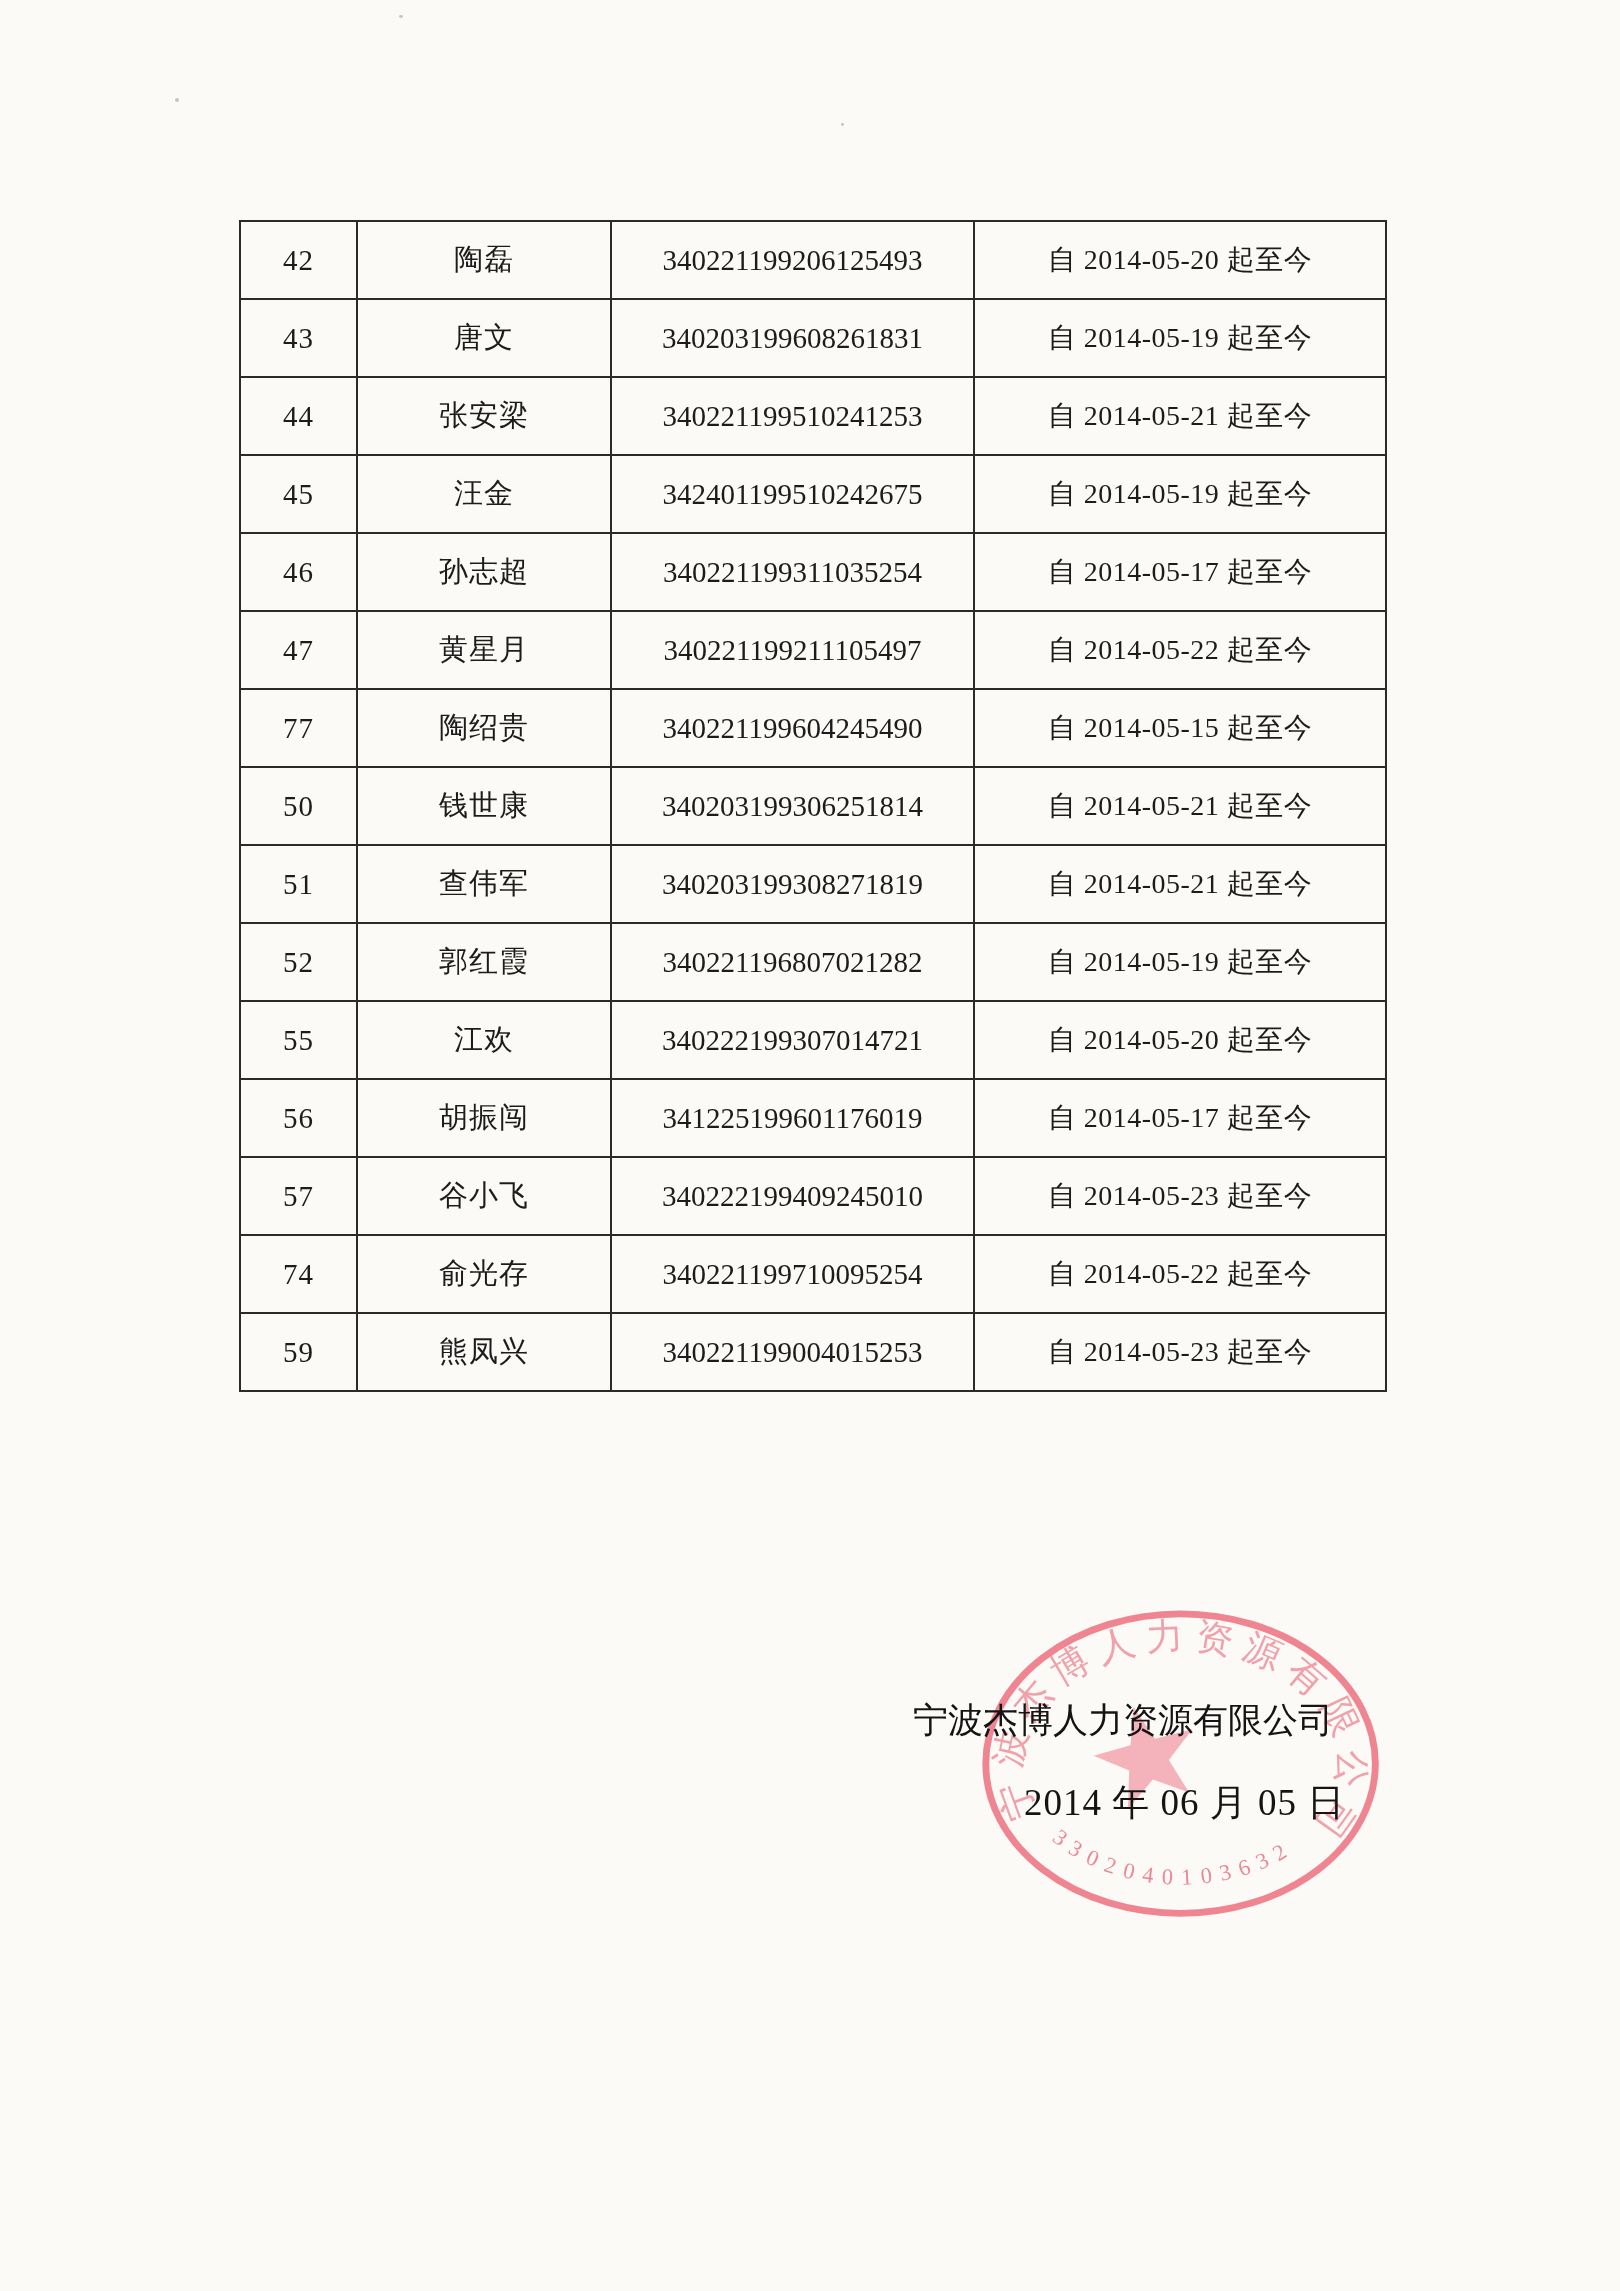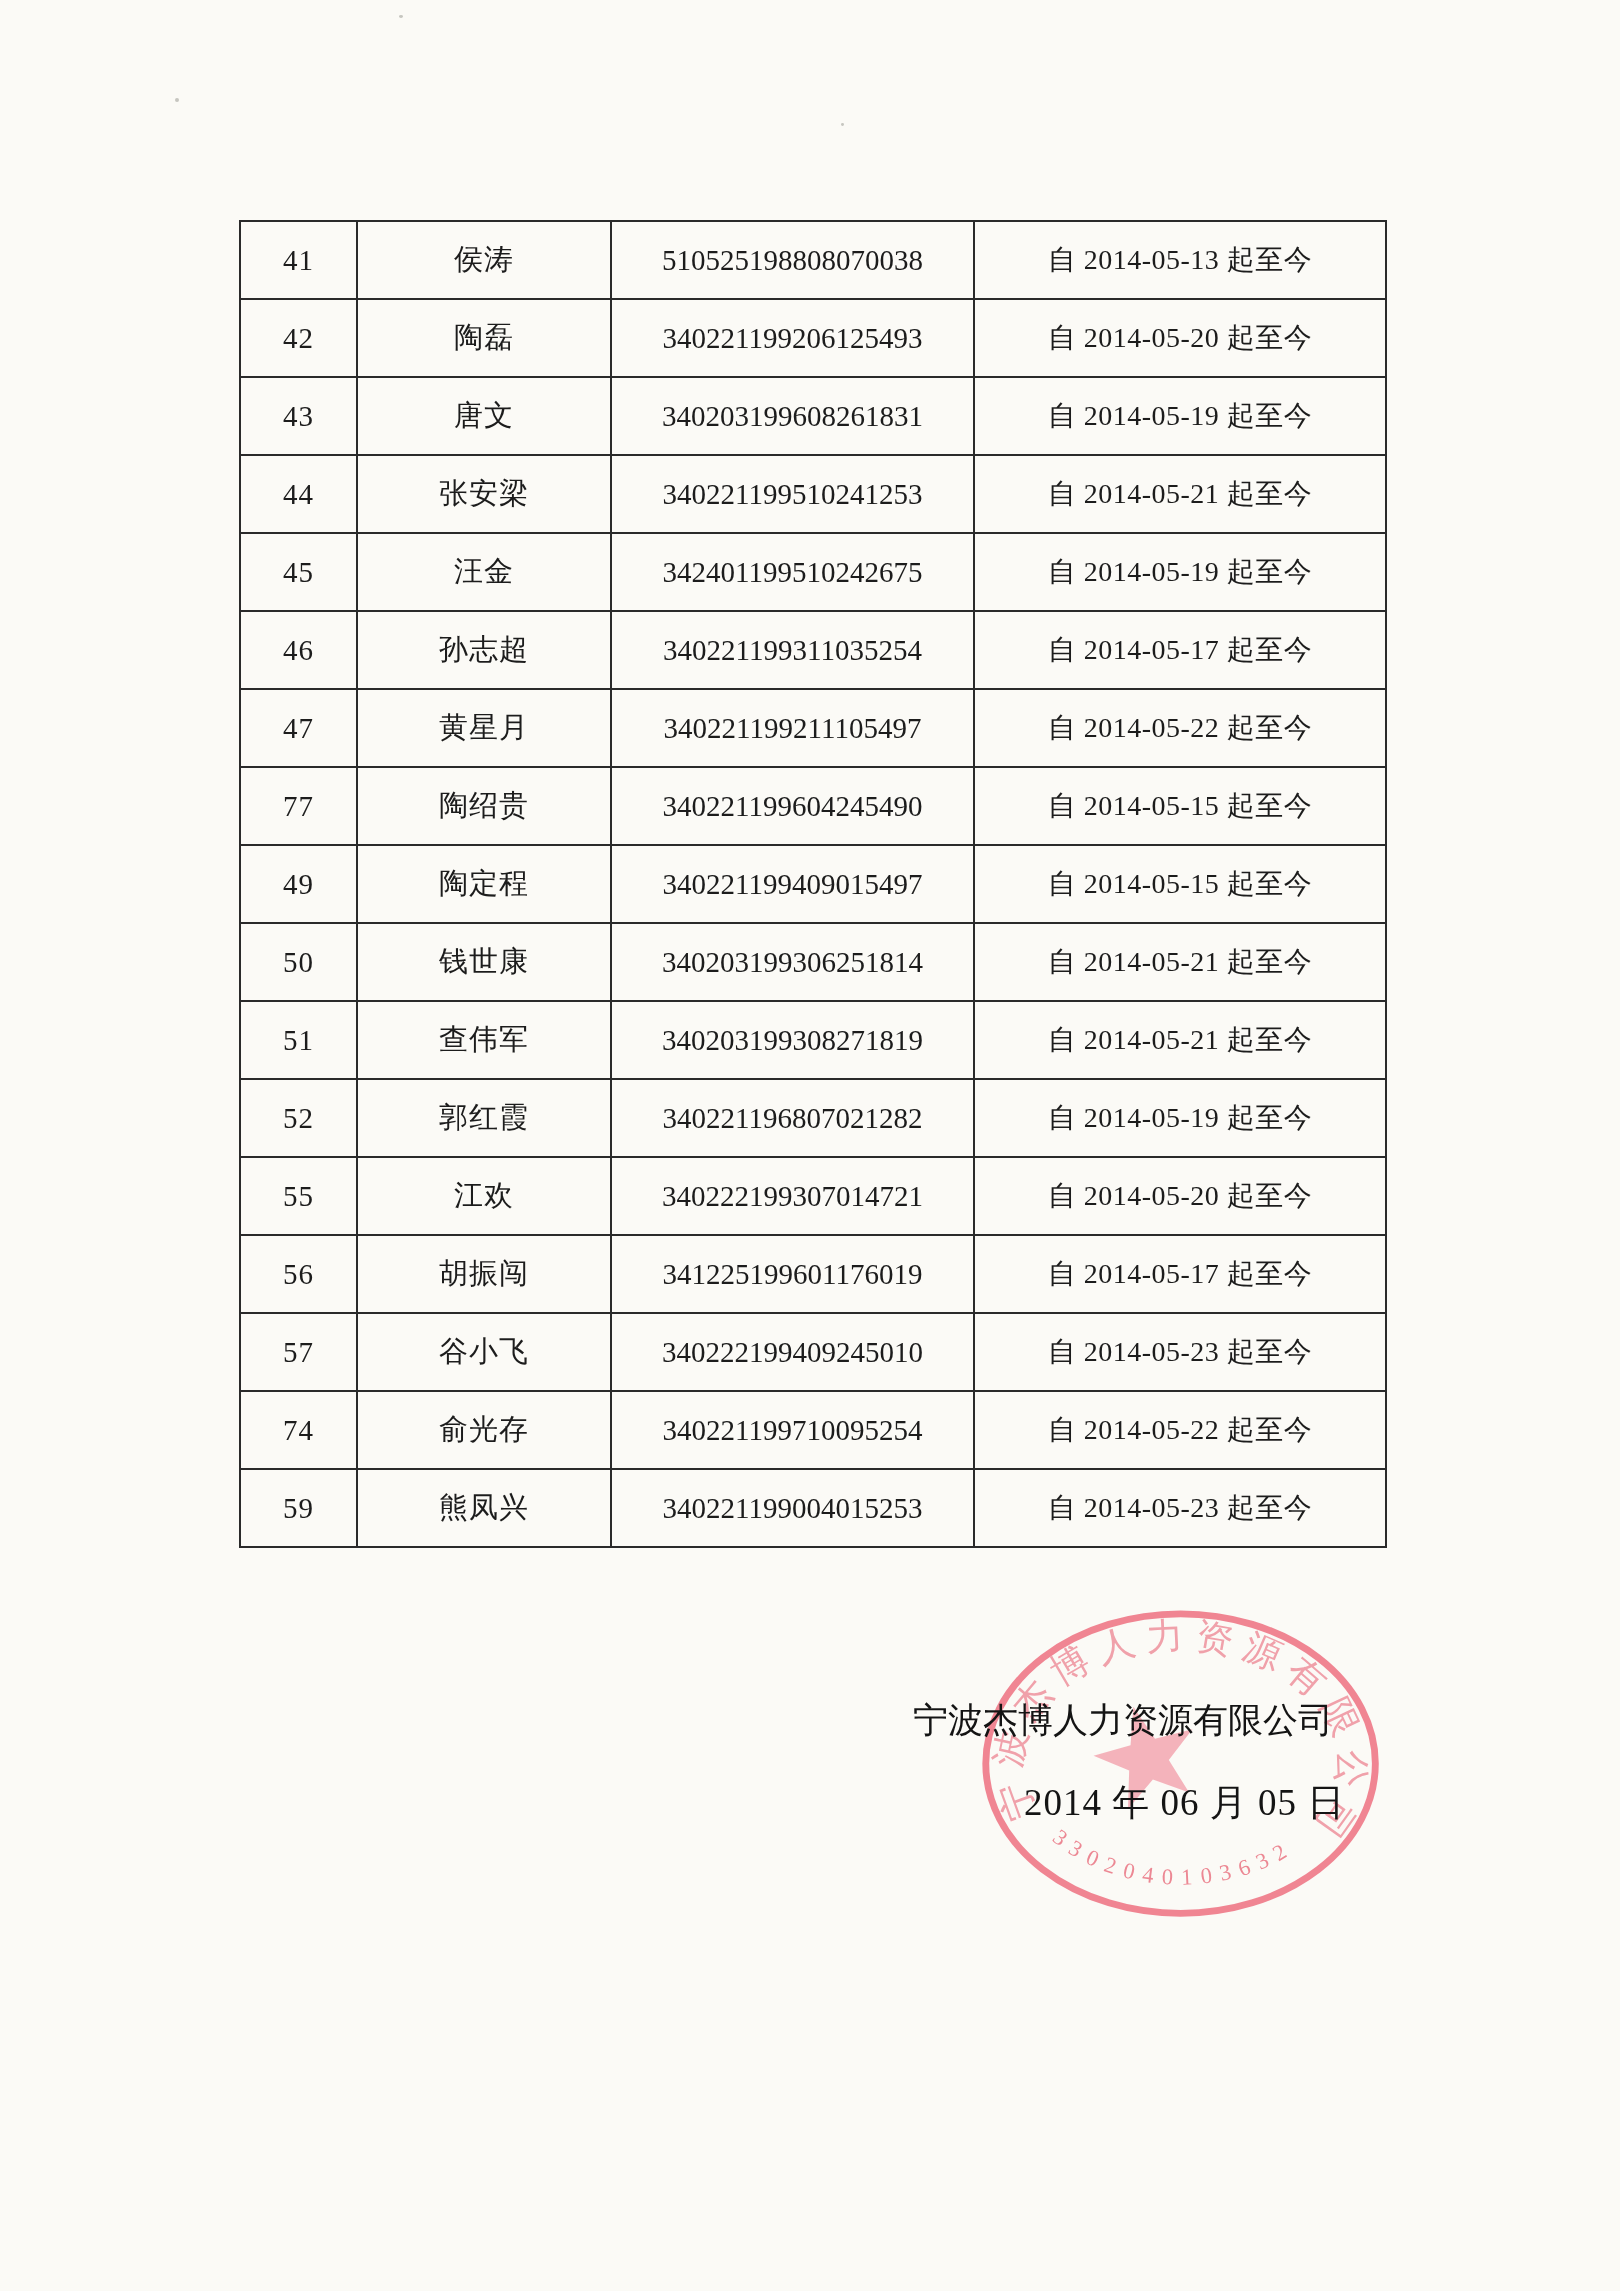--- a/index.html
+++ b/index.html
@@ -58,26 +58,20 @@
 <body>
 
 <table class="roster">
   <colgroup>
     <col style="width:117px">
     <col style="width:254px">
     <col style="width:363px">
     <col style="width:412px">
   </colgroup>
   <tbody id="roster-body">
-  <tr>
-    <td class="c-no">41</td>
-    <td class="c-name">侯涛</td>
-    <td class="c-id">510525198808070038</td>
-    <td class="c-period">自 2014-05-13 起至今</td>
-  </tr>
 
   <tr>
     <td class="c-no">42</td>
     <td class="c-name">陶磊</td>
     <td class="c-id">340221199206125493</td>
     <td class="c-period">自 2014-05-20 起至今</td>
   </tr>
 
   <tr>
     <td class="c-no">43</td>
@@ -114,26 +108,20 @@
     <td class="c-period">自 2014-05-22 起至今</td>
   </tr>
 
   <tr>
     <td class="c-no">77</td>
     <td class="c-name">陶绍贵</td>
     <td class="c-id">340221199604245490</td>
     <td class="c-period">自 2014-05-15 起至今</td>
   </tr>
 
-  <tr>
-    <td class="c-no">49</td>
-    <td class="c-name">陶定程</td>
-    <td class="c-id">340221199409015497</td>
-    <td class="c-period">自 2014-05-15 起至今</td>
-  </tr>
 
   <tr>
     <td class="c-no">50</td>
     <td class="c-name">钱世康</td>
     <td class="c-id">340203199306251814</td>
     <td class="c-period">自 2014-05-21 起至今</td>
   </tr>
 
   <tr>
     <td class="c-no">51</td>

